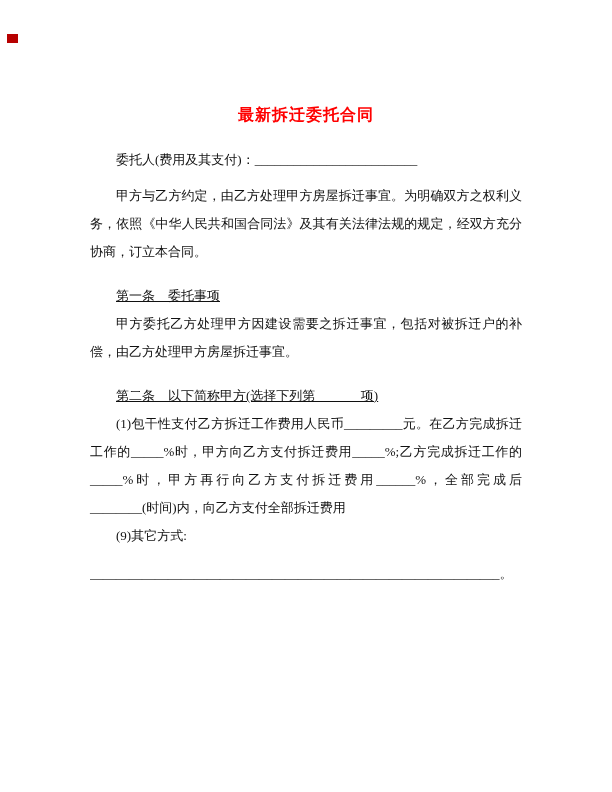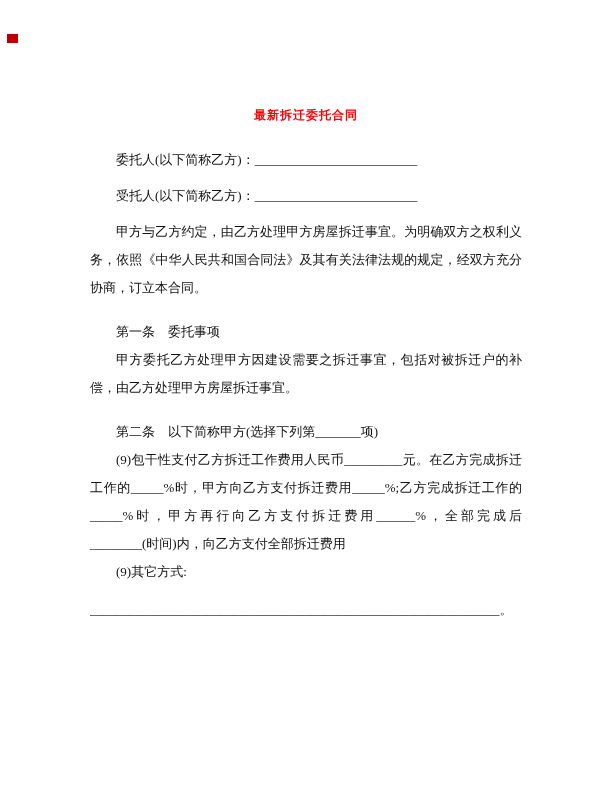--- a/index.html
+++ b/index.html
@@ -24,21 +24,21 @@
     position: absolute;
     left: 7px;
     top: 34px;
     width: 11px;
     height: 9px;
     background: #b70000;
   }
   .doc-title {
     margin: 0 0 20px 0;
     text-align: center;
-    font-size: 12px;
+    font-size: 16px;
     font-weight: bold;
     color: #ff0000;
     line-height: 22px;
     letter-spacing: 1px;
   }
   .field-line {
     margin: 0 0 8px 0;
     text-indent: 2em;
     white-space: nowrap;
   }
@@ -46,52 +46,52 @@
     letter-spacing: 0;
     text-align: center;
   }
   .para {
     margin: 0 0 0 0;
     text-indent: 2em;
     text-align: justify;
   }
   .para.heading {
     margin-top: 16px;
+    text-decoration: underline;
   }
   .para.no-indent {
     text-indent: 0;
   }
   .underline-row {
     margin: 10px 0 0 0;
     text-indent: 0;
     white-space: nowrap;
     overflow: hidden;
   }
 </style>
 </head>
 <body>
 
 <div class="page">
 
   <div class="corner-mark"></div>
 
   <h1 class="doc-title">最新拆迁委托合同</h1>
 
-  <p class="field-line"><span>委托人(以下简称乙方)：</span><span class="blank">_________________________</span></p>
+  <p class="field-line"><span>委托人(费用及其支付)：</span><span class="blank">_________________________</span></p>
 
-  <p class="field-line"><span>受托人(以下简称乙方)：</span><span class="blank">_________________________</span></p>
 
   <p class="para">甲方与乙方约定，由乙方处理甲方房屋拆迁事宜。为明确双方之权利义务，依照《中华人民共和国合同法》及其有关法律法规的规定，经双方充分协商，订立本合同。</p>
 
   <p class="para heading">第一条　委托事项</p>
 
   <p class="para">甲方委托乙方处理甲方因建设需要之拆迁事宜，包括对被拆迁户的补偿，由乙方处理甲方房屋拆迁事宜。</p>
 
   <p class="para heading">第二条　以下简称甲方(选择下列第_______项)</p>
 
-  <p class="para">(9)包干性支付乙方拆迁工作费用人民币_________元。在乙方完成拆迁工作的_____%时，甲方向乙方支付拆迁费用_____%;乙方完成拆迁工作的_____%时，甲方再行向乙方支付拆迁费用______%，全部完成后________(时间)内，向乙方支付全部拆迁费用</p>
+  <p class="para">(1)包干性支付乙方拆迁工作费用人民币_________元。在乙方完成拆迁工作的_____%时，甲方向乙方支付拆迁费用_____%;乙方完成拆迁工作的_____%时，甲方再行向乙方支付拆迁费用______%，全部完成后________(时间)内，向乙方支付全部拆迁费用</p>
 
 
   <p class="para">(9)其它方式:</p>
 
   <p class="para no-indent underline-row">_______________________________________________________________。</p>
 
 </div>
 
 </body></html>

